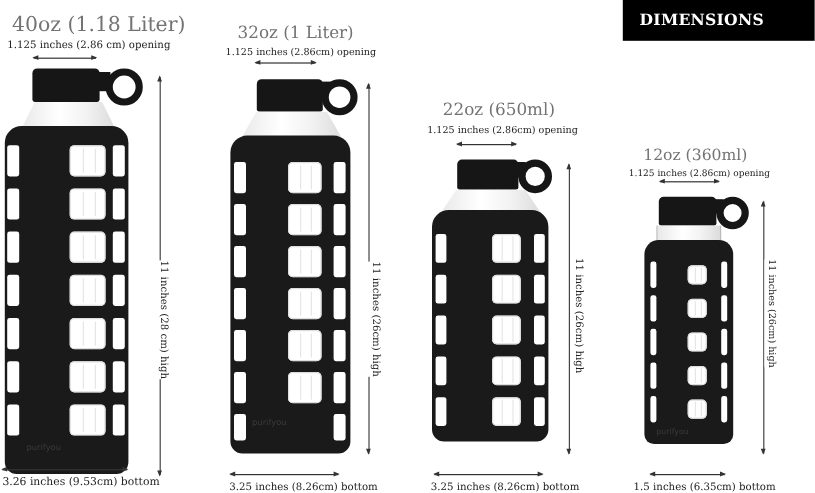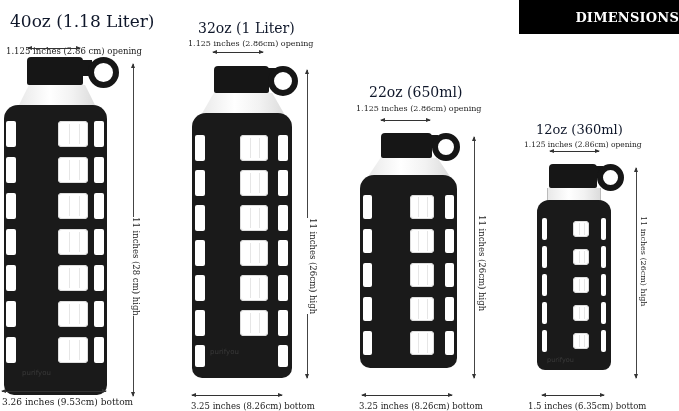--- a/index.html
+++ b/index.html
@@ -1,53 +1,53 @@
 <!DOCTYPE html>
 <html><head>
 <meta charset="utf-8">
 <style>
   html, body { margin:0; padding:0; }
   body { width:679px; height:411px; background:#ffffff; position:relative; overflow:hidden;
          font-family:"DejaVu Serif", "Liberation Serif", serif; color:#111; }
   .abs { position:absolute; }
-  .title { font-size:17px; white-space:nowrap; color:#0f172a; }
+  .title { font-size:17px; white-space:nowrap; color:#737373; }
   .sub { font-size:8.5px; white-space:nowrap; color:#222; }
   .bottom { font-size:9px; white-space:nowrap; color:#222; }
   .hline { position:absolute; height:1px; background:#333; }
   .hline::before, .hline::after { content:""; position:absolute; top:-2px; border-top:2.5px solid transparent; border-bottom:2.5px solid transparent; }
   .hline::before { left:-1px; border-right:5px solid #333; }
   .hline::after { right:-1px; border-left:5px solid #333; }
   .vline { position:absolute; width:1px; background:#444; }
   .vline::before, .vline::after { content:""; position:absolute; left:-2px; border-left:2.5px solid transparent; border-right:2.5px solid transparent; }
   .vline::before { top:-1px; border-bottom:5px solid #333; }
   .vline::after { bottom:-1px; border-top:5px solid #333; }
   .vlabel { position:absolute; font-size:8.5px; white-space:nowrap; color:#222; transform-origin:left top; transform:rotate(90deg); background:#fff; padding:2px 0; }
   .badge { position:absolute; left:519px; top:0; width:160px; height:34px; background:#000; color:#fff;
-           font-weight:bold; font-size:13px; display:flex; align-items:center; padding-left:14px; box-sizing:border-box; letter-spacing:0.2px;justify-content:flex-end; }
+           font-weight:bold; font-size:13px; display:flex; align-items:center; padding-left:14px; box-sizing:border-box; letter-spacing:0.2px; }
   .bottle { position:absolute; }
   .cap { position:absolute; background:#161616; border-radius:4px 4px 2px 2px; }
   .loop { position:absolute; border:6px solid #161616; border-radius:50%; background:#fff; box-sizing:border-box; }
   .loopbridge { position:absolute; background:#161616; }
   .neck { position:absolute; background:linear-gradient(90deg,#e9e9e9,#ffffff 40%,#f2f2f2 70%,#dcdcdc); border-left:1px solid #bbb; border-right:1px solid #bbb; }
   .sleeve { position:absolute; background:#1a1a1a; border-radius:14px 14px 10px 10px; overflow:hidden; }
   .win { position:absolute; background:#fff; border-radius:4px; box-shadow:inset 0 0 0 1px #ddd; }
   .win::after { content:""; position:absolute; left:35%; top:10%; width:30%; height:80%; border-left:1px solid #e6e6e6; border-right:1px solid #e6e6e6; }
   .slot { position:absolute; background:#fff; border-radius:2px; }
   .logo { position:absolute; font-family:"DejaVu Sans", sans-serif; font-size:7px; color:#3a3a3a; white-space:nowrap; }
 </style>
 </head>
 <body>
 
 <div class="badge">
   <span>DIMENSIONS</span>
 </div>
 
 <div>
   <div class="abs title" style="left:10px;top:11px;font-size:17px;">40oz (1.18 Liter)</div>
-  <div class="abs sub" style="left:6px;top:46px;">1.125 inches (2.86 cm) opening</div>
+  <div class="abs sub" style="left:6px;top:33px;">1.125 inches (2.86 cm) opening</div>
   <div class="hline" style="left:28px;top:48px;width:52px;"></div>
 
   <div class="bottle">
     <div class="cap" style="left:27px;top:57px;width:56px;height:28px;"></div>
     <div class="loopbridge" style="left:80px;top:60px;width:12px;height:16px;"></div>
     <div class="loop" style="left:88px;top:57px;width:31px;height:31px;"></div>
     <div class="neck" style="left:18px;top:85px;width:76px;height:22px;clip-path:polygon(14% 0,86% 0,100% 100%,0 100%);"></div>
     <div class="sleeve" style="left:4px;top:105px;width:103px;height:290px;">
       <div class="slot" style="left:2px;top:16px;width:10px;height:26px;"></div>
       <div class="win" style="left:54px;top:16px;width:30px;height:26px;"></div>

